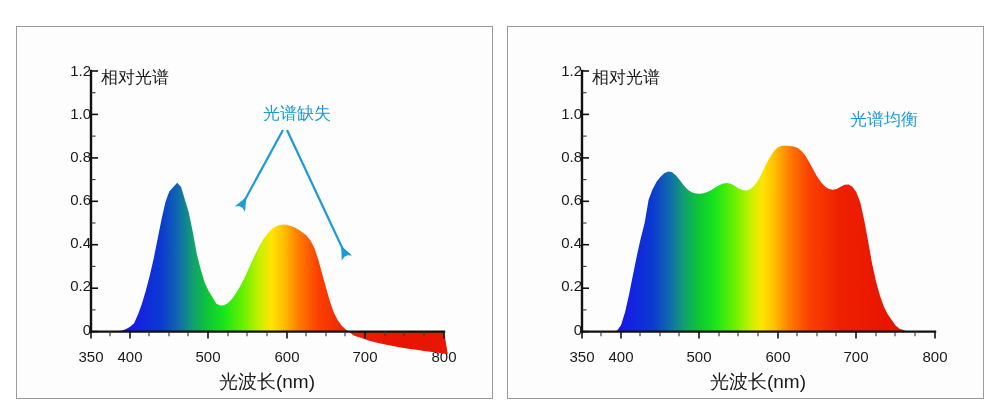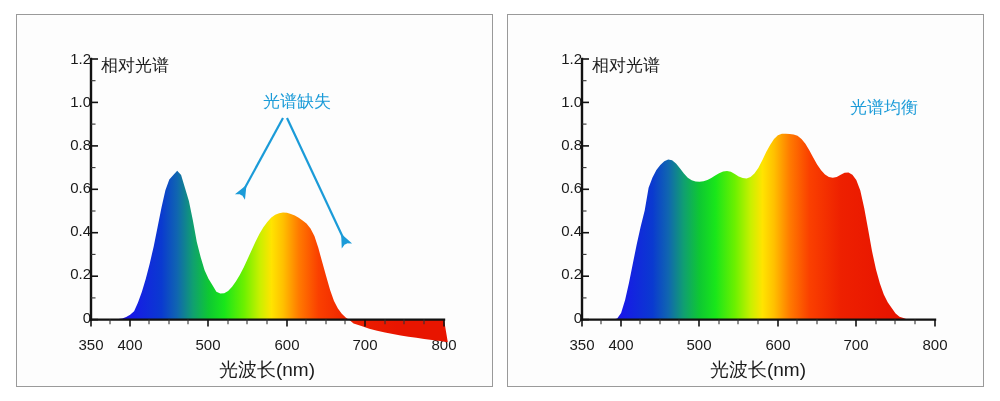--- a/index.html
+++ b/index.html
@@ -14,21 +14,21 @@
     overflow: hidden;
   }
   .stage {
     position: relative;
     width: 1000px;
     height: 401px;
     background: #ffffff;
   }
   .panel {
     position: absolute;
-    top: 14px;
+    top: 26px;
     width: 477px;
     height: 373px;
     background: #fdfdfd;
     border: 1px solid #9a9a9a;
     box-sizing: border-box;
   }
   #panel-left  { left: 16px; }
   #panel-right { left: 507px; }
 
   .chart-svg {

